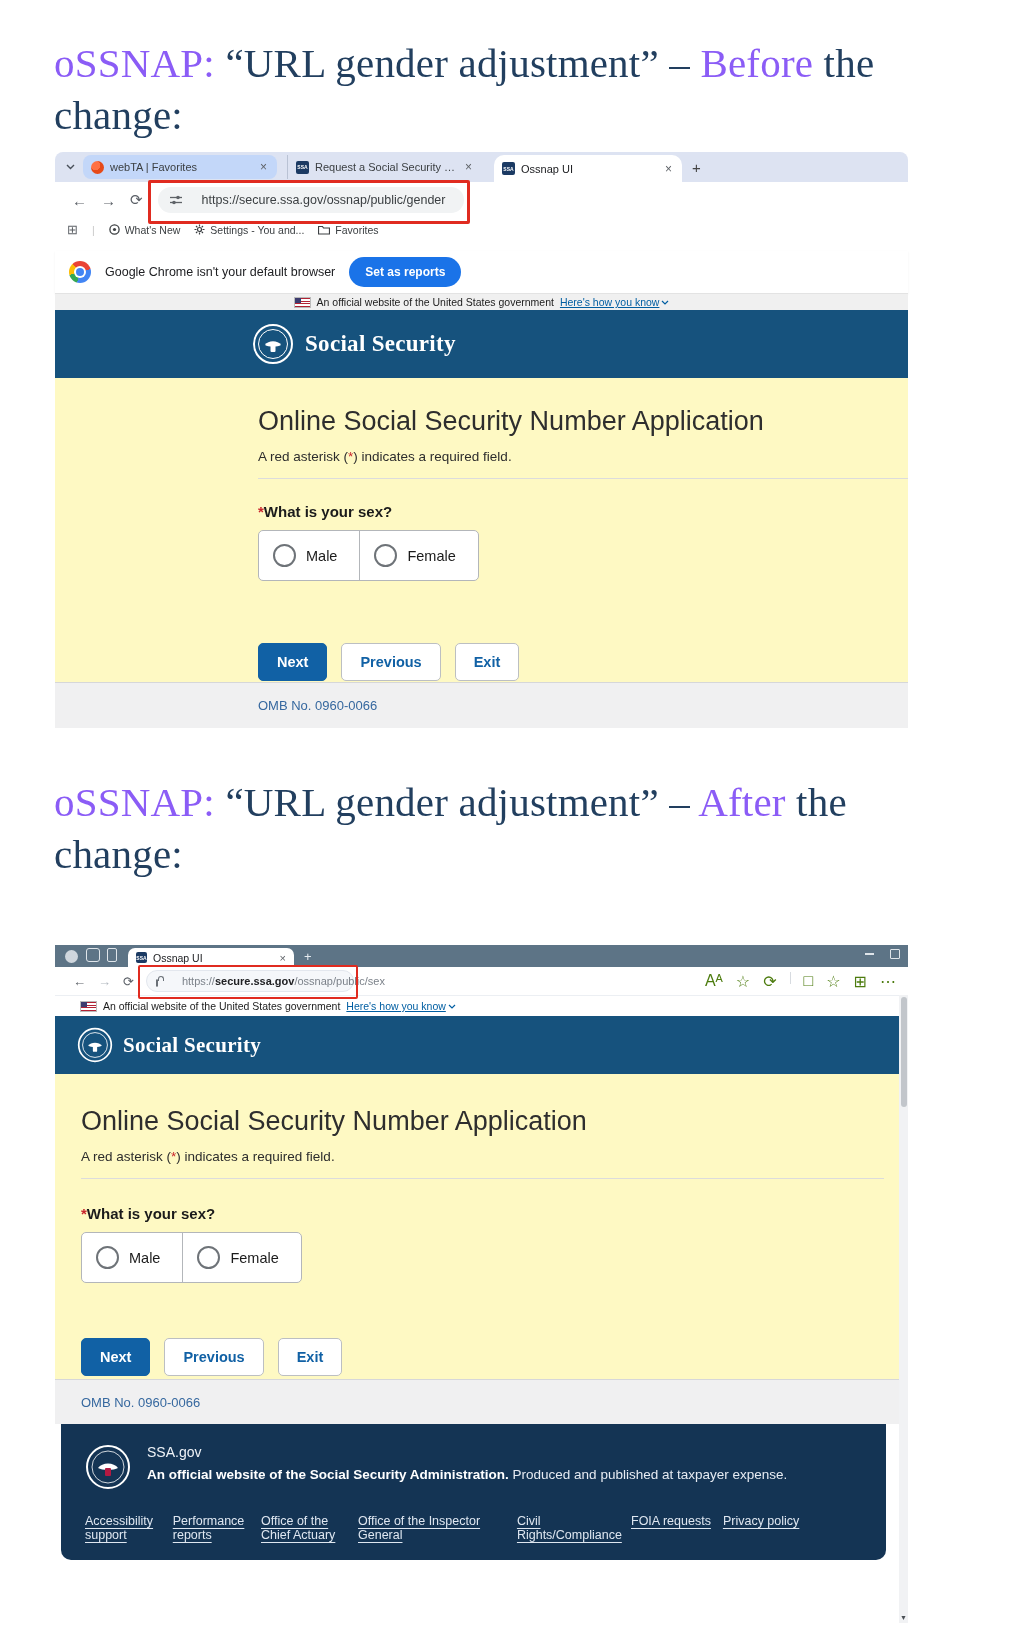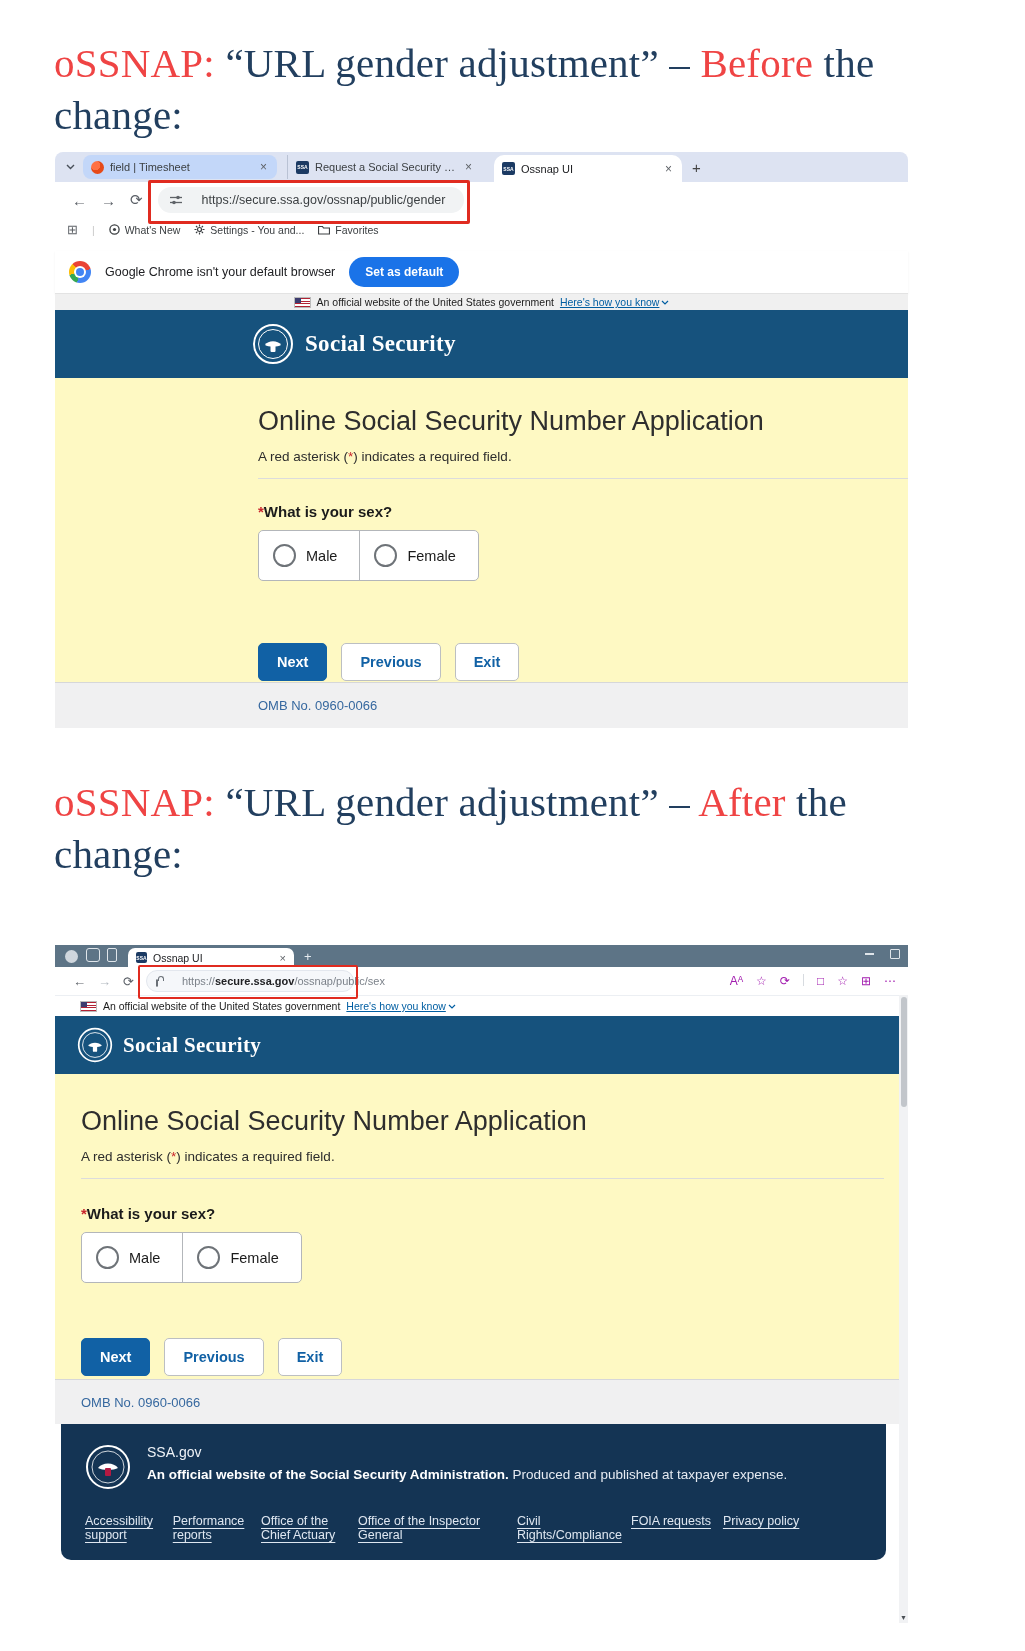--- a/index.html
+++ b/index.html
@@ -2,21 +2,21 @@
 <html><head>
 <meta charset="utf-8">
 <style>
   html,body{margin:0;padding:0}
   body{width:1025px;height:1651px;background:#ffffff;position:relative;
        font-family:"Liberation Sans",sans-serif;color:#1b1b1b;overflow:hidden}
 
   
   .headline{position:absolute;left:54px;width:860px;font-family:"Liberation Serif",serif;
             font-size:41px;line-height:1.26;color:#223f5f;letter-spacing:.2px}
-  .headline .red{color:#ef4444}
+  .headline .red{color:#8b5cf6}
 
   
   .shot{position:absolute;left:55px;width:853px;background:#fff}
 
   
   .c-tabstrip{height:30px;background:#dde3f2;border-radius:8px 8px 0 0;display:flex;align-items:center;padding:0 6px}
   .c-chevron{width:18px;height:18px;display:flex;align-items:center;justify-content:center;color:#49505a}
   .c-tab{display:flex;align-items:center;gap:6px;height:24px;padding:0 8px;font-size:11px;color:#3c4043;min-width:0}
   .c-tab .lbl{white-space:nowrap;overflow:hidden;text-overflow:ellipsis;flex:1}
   .c-tab .x{color:#5f6368;font-size:12px;line-height:1;padding:0 2px}
@@ -103,21 +103,21 @@
   .e-toolbar{height:28px;background:#fff;display:flex;align-items:center;padding:0 12px;position:relative;
              border-bottom:1px solid #eceff3}
   .e-toolbar .navic{font-size:13px;margin:0 6px}
   .navic.dim{color:#b3b9c0}
   .e-pillwrap{position:relative;margin-left:6px}
   .e-pill{width:188px;height:20px;background:#f5f7fa;border:1px solid #e3e7ee;border-radius:11px;
           display:flex;align-items:center;gap:24px;padding:0 9px}
   .e-url{font-size:11px;color:#7c828a;white-space:nowrap}
   .e-url b{color:#202124}
   .redbox.e{left:-8px;top:-5px;width:216px;height:30px;border-width:2.5px}
-  .e-right{margin-left:auto;display:flex;gap:13px;color:#a21caf;font-size:12px}
+  .e-right{margin-left:auto;display:flex;gap:13px;color:#4d7c0f;font-size:16px}
   .e-right .sep{width:1px;height:12px;background:#d7dbe0}
 
   .lock{width:8px;height:6px;border:1.2px solid #6a7077;border-radius:1.5px;position:relative;margin-top:3px}
   .lock::before{content:"";position:absolute;left:1px;top:-4px;width:4px;height:4px;border:1.2px solid #6a7077;
                 border-bottom:none;border-radius:3px 3px 0 0}
 
   
   .footer{background:#143454;color:#fff;border-radius:0 0 10px 10px;margin:0 22px 0 6px;
           padding:20px 30px 0 24px;height:136px;box-sizing:border-box}
   .f-top{display:flex;gap:16px;align-items:flex-start}
@@ -145,21 +145,21 @@
 <div class="shot" style="top:152px;height:573px">
 
   <div class="c-tabstrip">
     <div class="c-chevron">
       <svg width="9" height="6" viewBox="0 0 9 6">
           <path d="M1 1l3.5 3.5L8 1" stroke="#49505a" stroke-width="1.4" fill="none"></path>
         </svg>
     </div>
     <div class="c-tab tab-webta">
       <span class="favicon-webta"></span>
-      <span class="lbl">field | Timesheet</span>
+      <span class="lbl">webTA | Favorites</span>
       <span class="x">×</span>
     </div>
     <div class="c-tab tab-ssa2">
       <span class="favicon-ssa">SSA</span>
       <span class="lbl">Request a Social Security numb</span>
       <span class="x">×</span>
     </div>
     <div class="c-tab tab-active">
       <span class="favicon-ssa">SSA</span>
       <span class="lbl">Ossnap UI</span>
@@ -207,21 +207,21 @@
       <svg width="12" height="10" viewBox="0 0 12 10">
           <path d="M0.5 1.5h4l1 1.5h6v6h-11z" fill="none" stroke="#3c4043" stroke-width="1.2"></path>
         </svg>
       <span>Favorites</span>
     </span>
   </div>
 
   <div class="c-defaultbar">
     <span class="chrome-logo"></span>
     <span class="def-text">Google Chrome isn't your default browser</span>
-    <button class="btn-setdefault">Set as default</button>
+    <button class="btn-setdefault">Set as reports</button>
   </div>
 
   <div class="govbanner gb1">
     <span class="flag"></span>
     <span>An official website of the United States government</span>
     <span class="link">
       <span>Here's how you know</span>
       <svg width="8" height="5" viewBox="0 0 8 5">
           <path d="M1 1l3 3 3-3" stroke="#005ea2" stroke-width="1.2" fill="none"></path>
         </svg>

